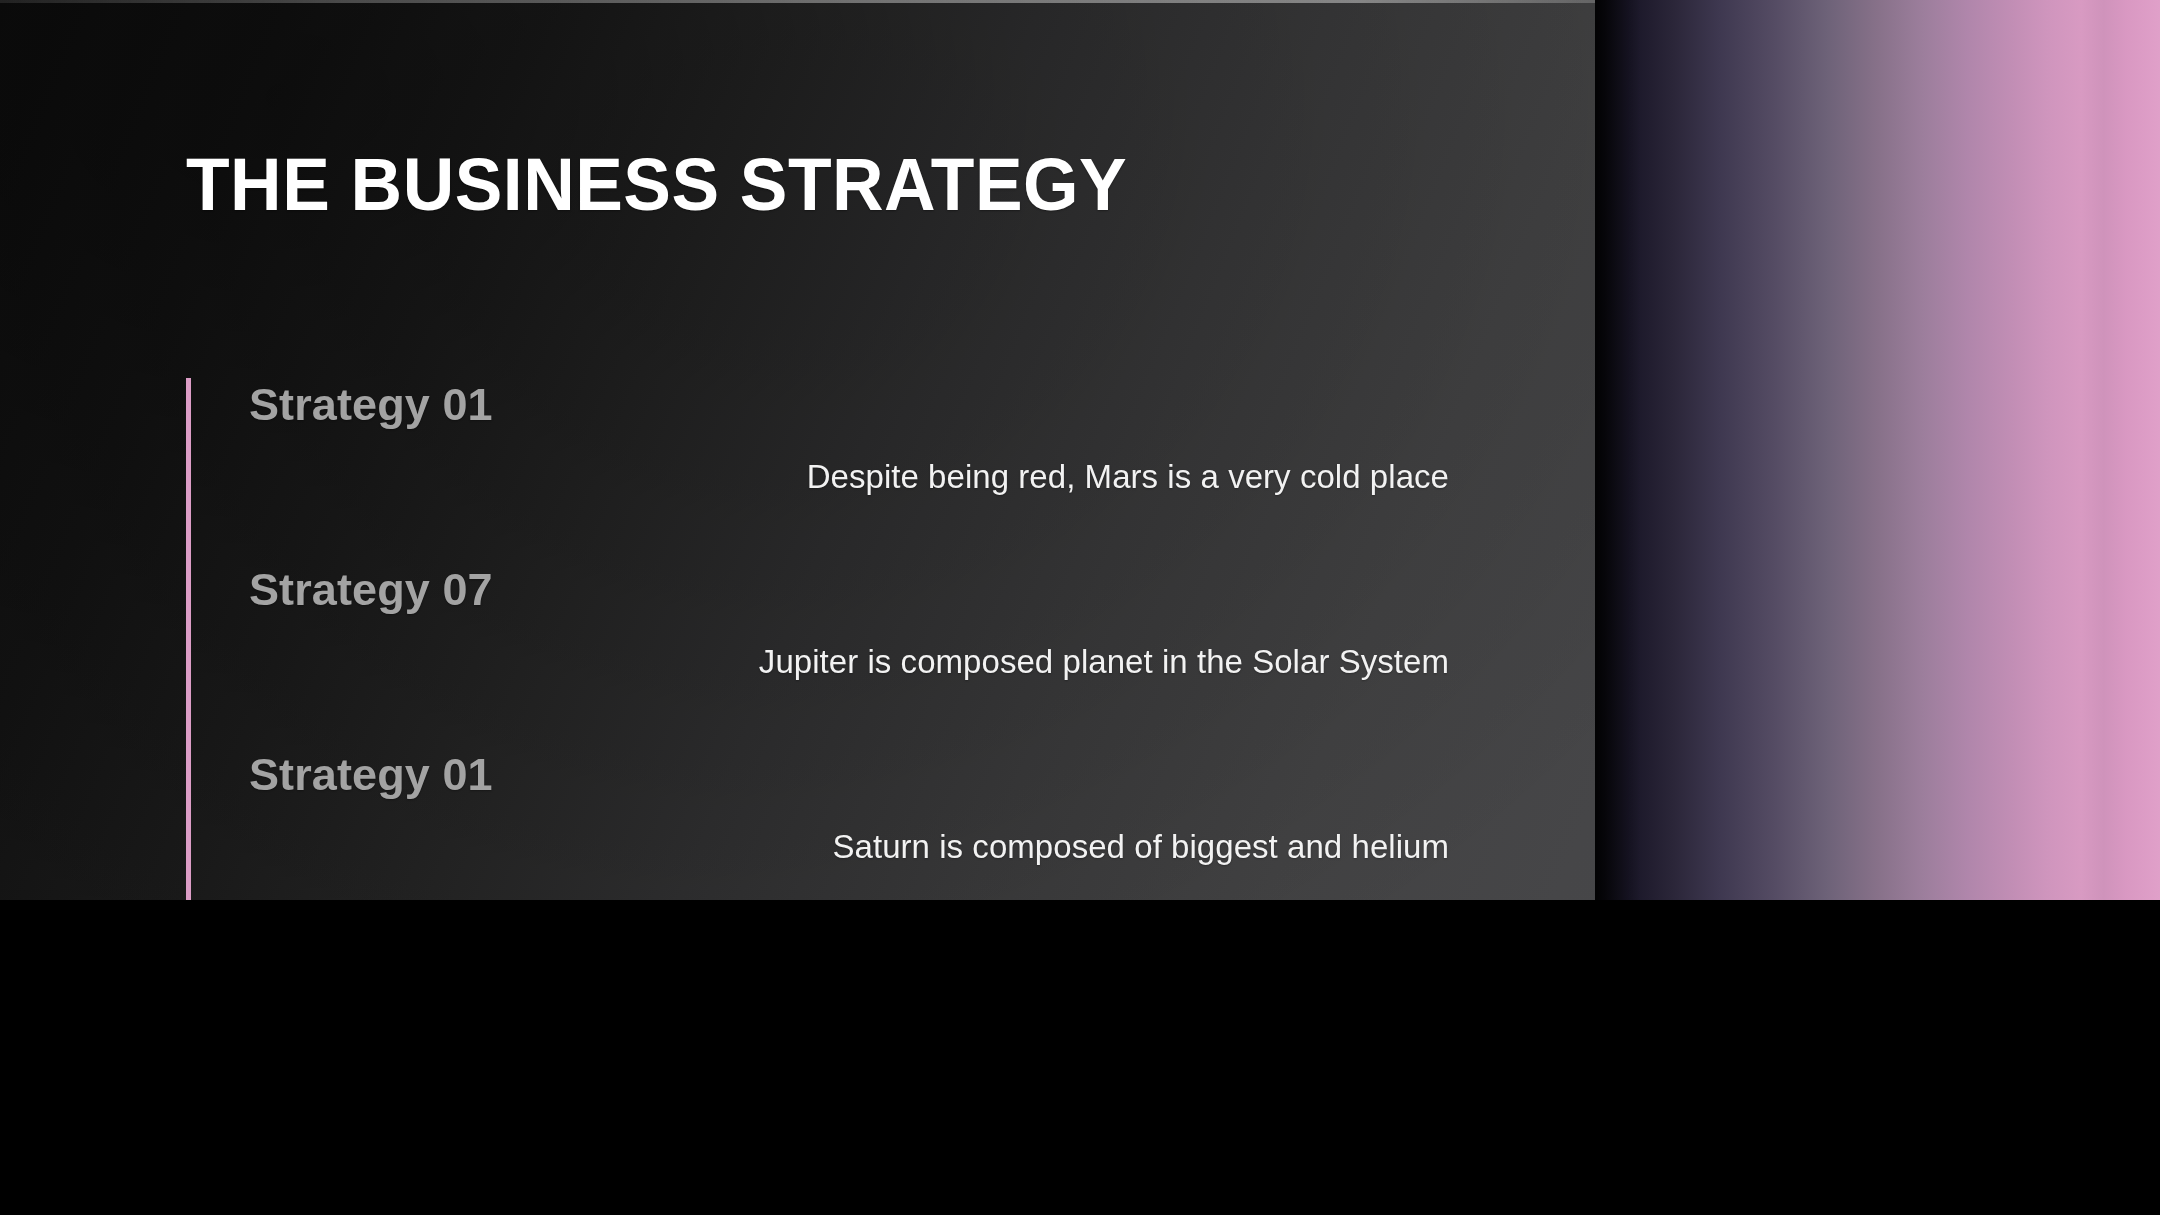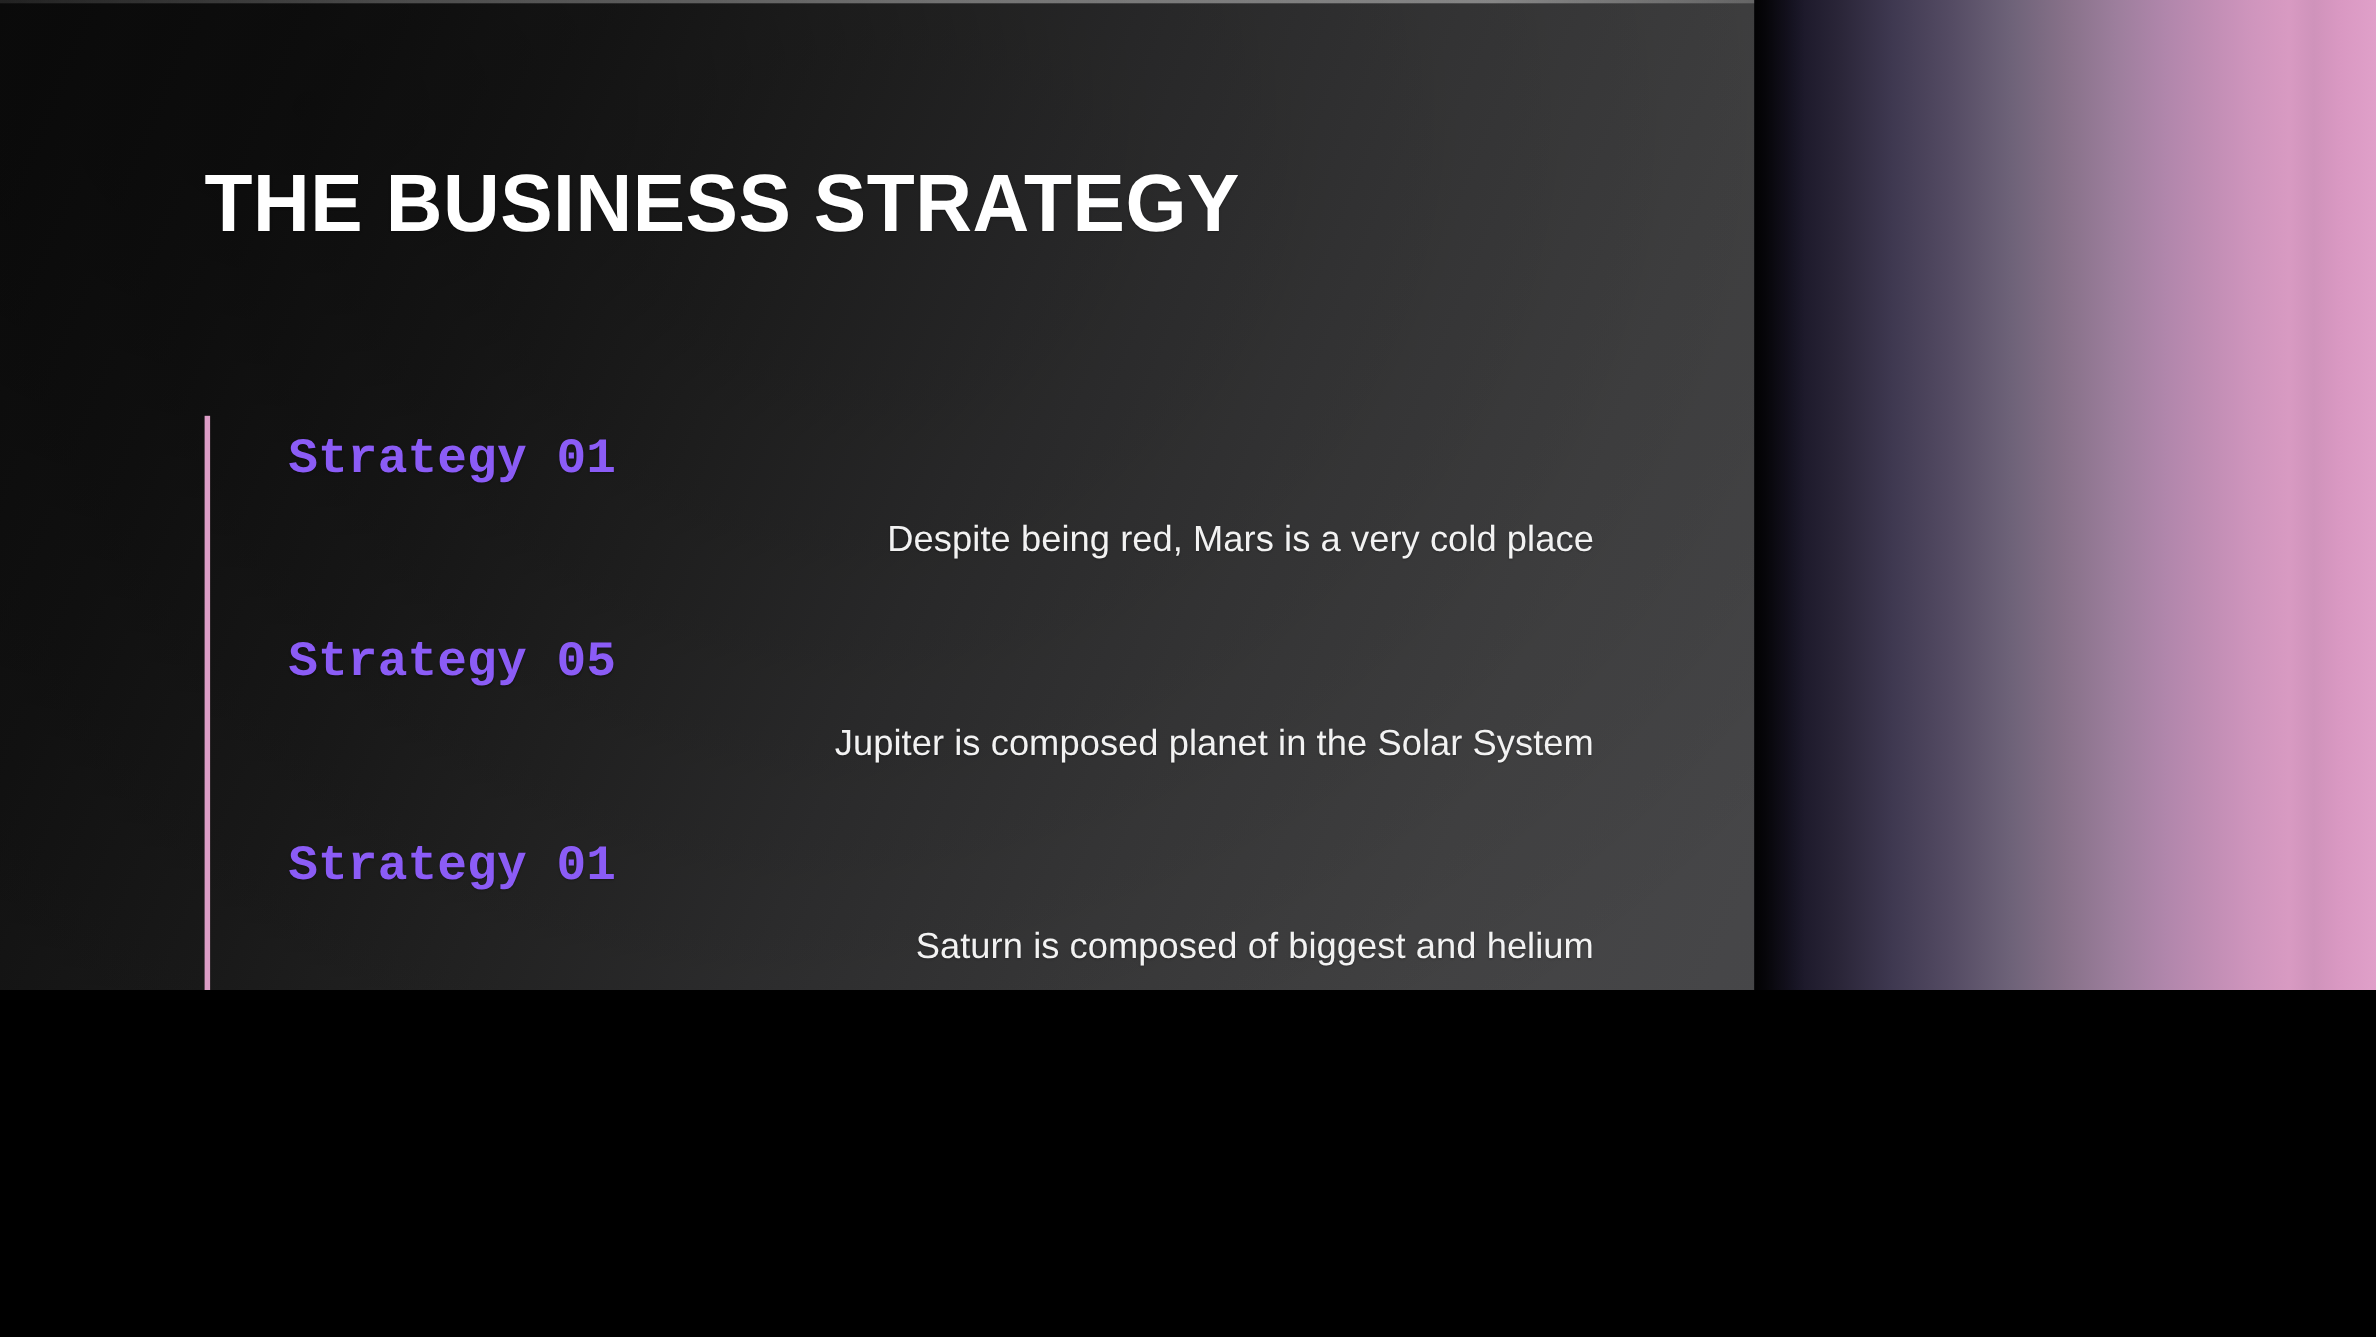--- a/index.html
+++ b/index.html
@@ -136,28 +136,27 @@
     top: 378px;
     width: 1200px;
   }
   .strategy-item {
     position: relative;
   }
   .strategy-item + .strategy-item {
     margin-top: 64px;
   }
   .strategy-heading {
-    margin: 13px;
-    color: #8b5cf6;
+    margin: 0;
+    color: #a3a3a3;
     font-size: 45px;
     font-weight: bold;
     line-height: 1.18;
     letter-spacing: 0.1px;
     text-shadow: 0 1px 2px rgba(0,0,0,0.3);
-    font-family: Liberation Mono, monospace;
   }
   .strategy-body {
     margin: 0;
     margin-top: 25px;
     color: #f2f2f2;
     font-size: 33px;
     font-weight: normal;
     line-height: 1.3;
     letter-spacing: 0.05px;
     text-shadow: 0 1px 2px rgba(0,0,0,0.28);
@@ -181,21 +180,21 @@
   <div class="accent-line"></div>
 
   <div class="strategy-list">
 
     <div class="strategy-item">
       <h2 class="strategy-heading">Strategy 01</h2>
       <p class="strategy-body">Despite being red, Mars is a very cold place</p>
     </div>
 
     <div class="strategy-item">
-      <h2 class="strategy-heading">Strategy 05</h2>
+      <h2 class="strategy-heading">Strategy 07</h2>
       <p class="strategy-body">Jupiter is composed planet in the Solar System</p>
     </div>
 
     <div class="strategy-item">
       <h2 class="strategy-heading">Strategy 01</h2>
       <p class="strategy-body">Saturn is composed of biggest and helium</p>
     </div>
 
   </div>
 

